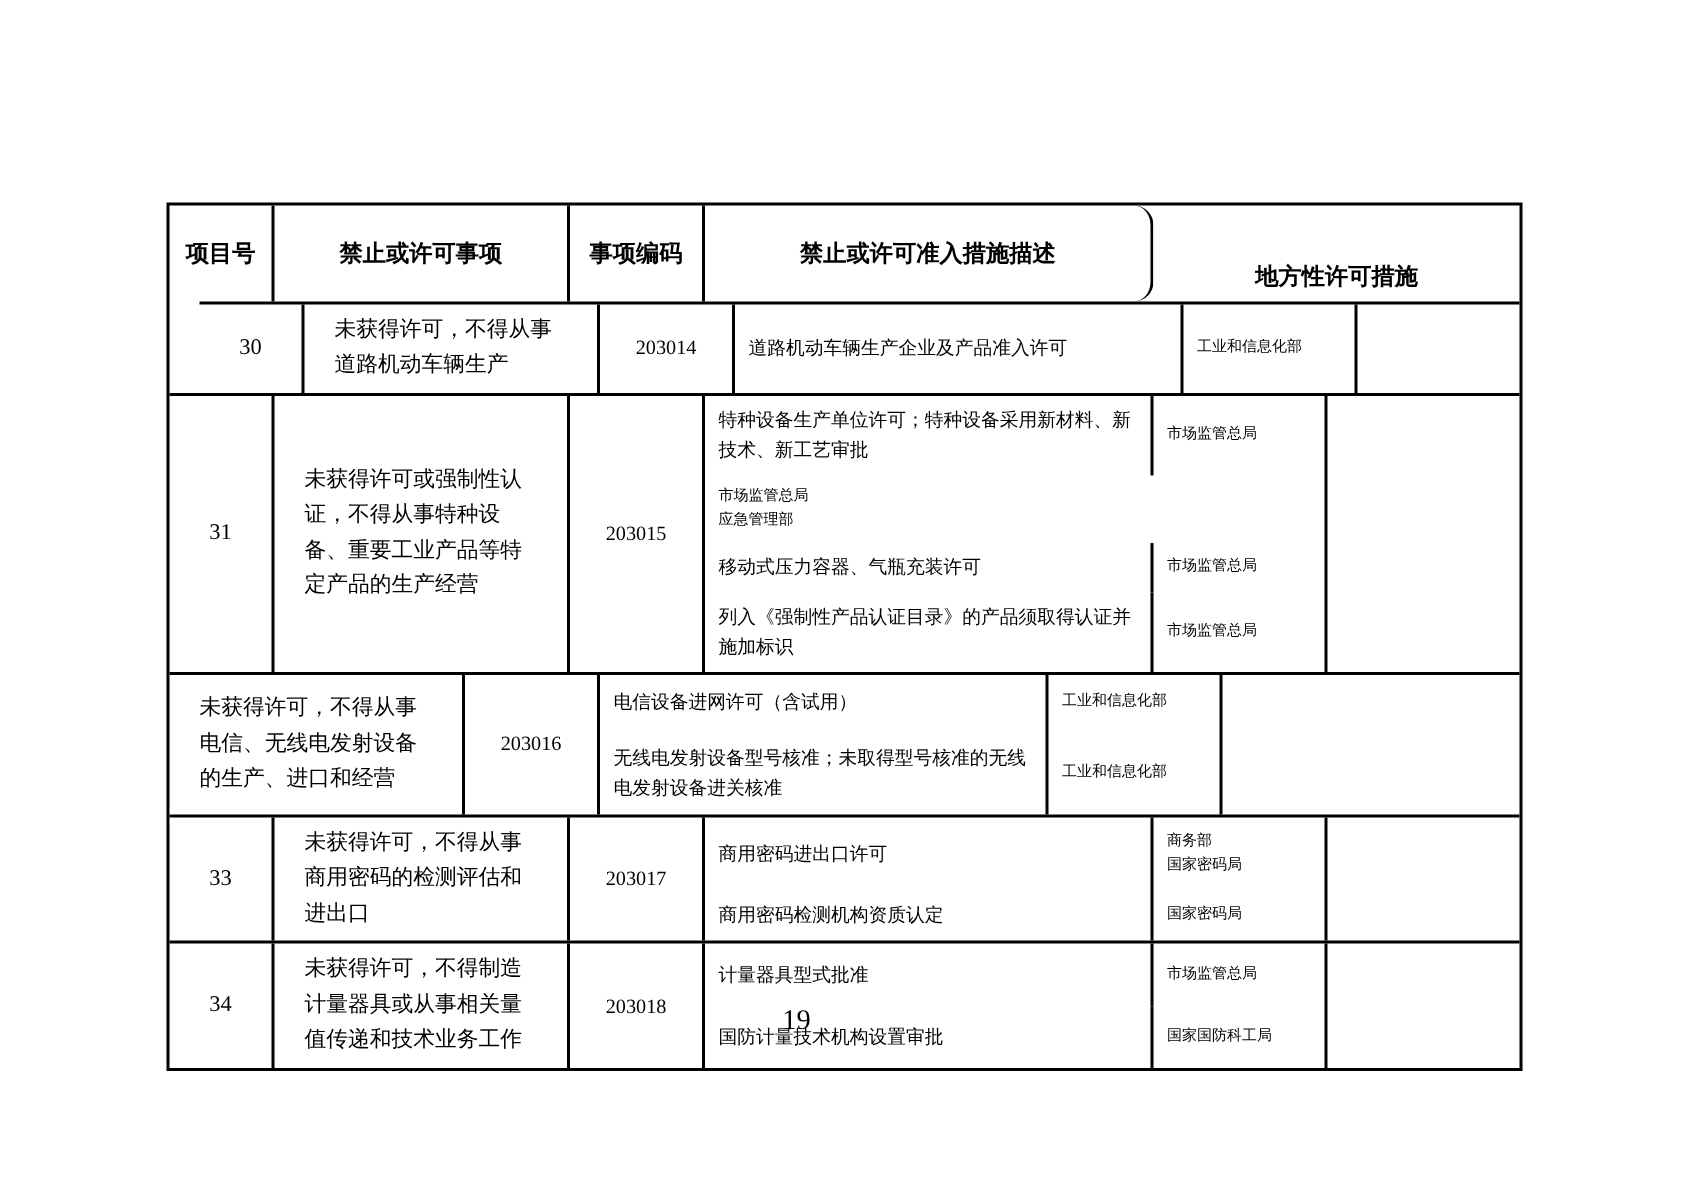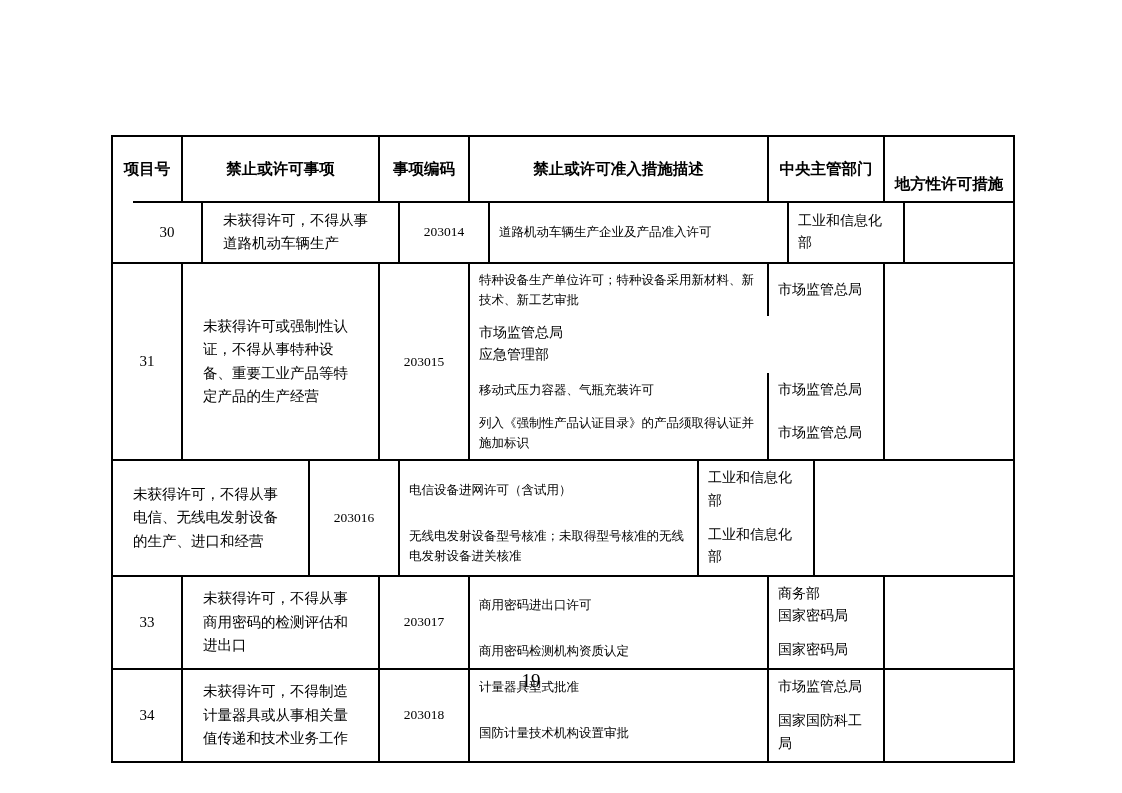--- a/index.html
+++ b/index.html
@@ -37,21 +37,21 @@
     display: flex;
     align-items: center;
     justify-content: center;
     padding: 6px 3px;
     text-align: center;
     border-right: 2px solid #000;
   }
   .h1 { width: 70px; }
   .h2 { width: 197px; }
   .h3 { width: 90px; }
-  .h4 { width: 299px; }
+  .h4 { width: 299px; border-radius: 13px; }
   .h5 { width: 116px; }
   .h6 { flex: 1; border-right: none; margin-top: 31px; }
 
   
   .cell { box-sizing: border-box; }
   .c1 {
     width: 70px; border-right: 2px solid #000;
     display: flex; align-items: center; justify-content: center;
     font-size: 15px;
   }
@@ -77,21 +77,21 @@
     width: 299px; box-sizing: border-box;
     border-right: 2px solid #000;
     padding: 6px 9px;
     display: flex; flex-direction: column; justify-content: center;
     font-size: 12.5px; line-height: 1.6;
   }
   .srow .d {
     flex: 1; box-sizing: border-box;
     padding: 6px 9px;
     display: flex; flex-direction: column; justify-content: center;
-    font-size: 14px; line-height: 1.6;
+    font-size: 10px; line-height: 1.6;
     white-space: pre-line;
   }
 
   .r30 { min-height: 52px; margin-left: 20px; }
   .r31 { min-height: 184px; }
   .r32 { min-height: 93px; }
   .r33 { min-height: 82px; }
   .r34 { min-height: 67px; }
 
   .pageno {
@@ -106,21 +106,20 @@
 
 <div class="page">
 
   <div class="ntable">
 
     <div class="trow hrow">
       <div class="hc h1">项目号</div>
       <div class="hc h2">禁止或许可事项</div>
       <div class="hc h3">事项编码</div>
       <div class="hc h4">禁止或许可准入措施描述</div>
-      <div class="hc h5">中央主管部门</div>
       <div class="hc h6">地方性许可措施</div>
     </div>
 
     <div class="trow r30">
       <div class="cell c1">30</div>
       <div class="cell c2">未获得许可，不得从事道路机动车辆生产</div>
       <div class="cell c3">203014</div>
       <div class="cell c45">
         <div class="srow">
           <div class="m">道路机动车辆生产企业及产品准入许可</div>

